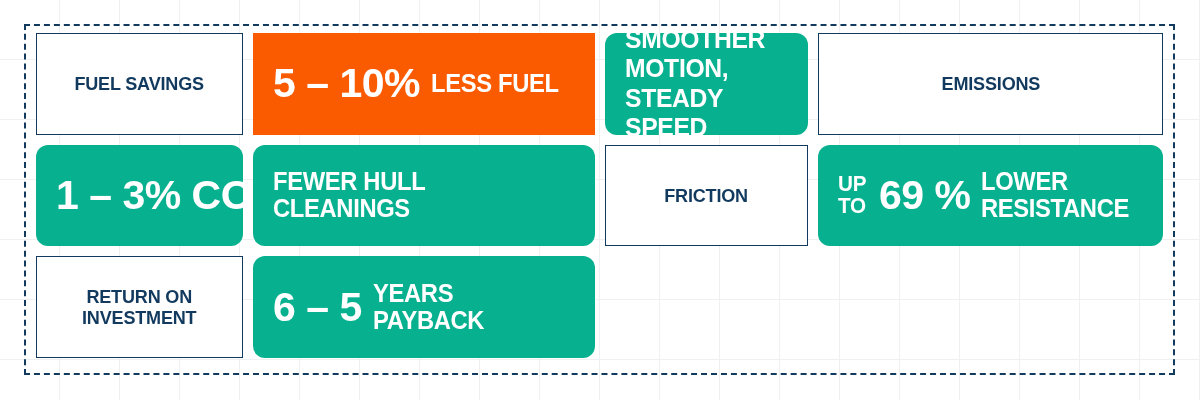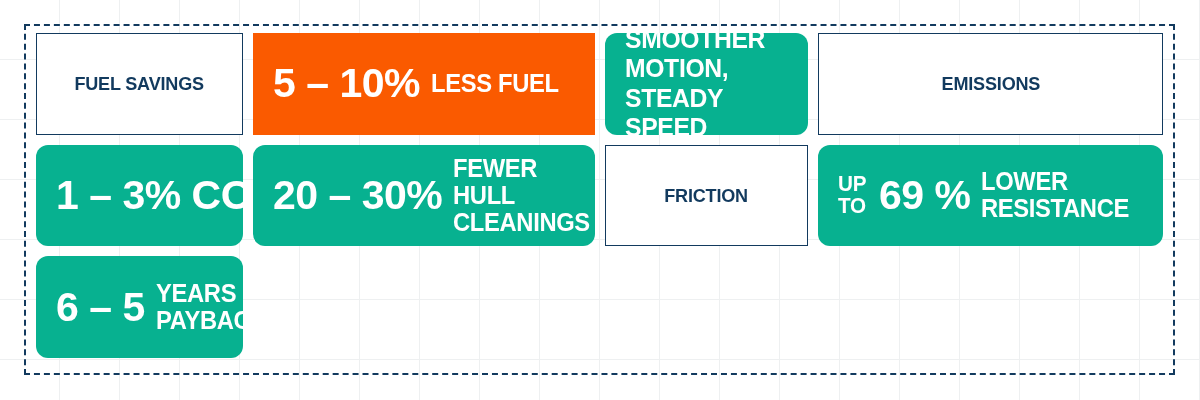--- a/index.html
+++ b/index.html
@@ -184,40 +184,43 @@
 
         <span class="big opt">1 – 3%  CO<sub>2</sub> CUT</span>
 
       </div>
     </div>
 
 
     <div class="cell value accent-teal">
       <div class="value-inner">
 
-        <span class="big opt">20 – 30%</span>
         <span class="caption opt">FEWER HULL
 CLEANINGS</span>
       </div>
     </div>
 
     <div class="cell label">
       <span class="label-text">FRICTION</span>
     </div>
 
     <div class="cell value accent-teal">
       <div class="value-inner">
         <span class="prefix opt">UP
 TO</span>
         <span class="big opt">69 %</span>
         <span class="caption opt">LOWER
 RESISTANCE</span>
       </div>
     </div>
 
+    <div class="cell label">
+      <span class="label-text">RETURN ON
+INVESTMENT</span>
+    </div>
 
     <div class="cell value accent-teal">
       <div class="value-inner">
 
         <span class="big opt">6 – 5</span>
         <span class="caption opt">YEARS
 PAYBACK</span>
       </div>
     </div>
 

